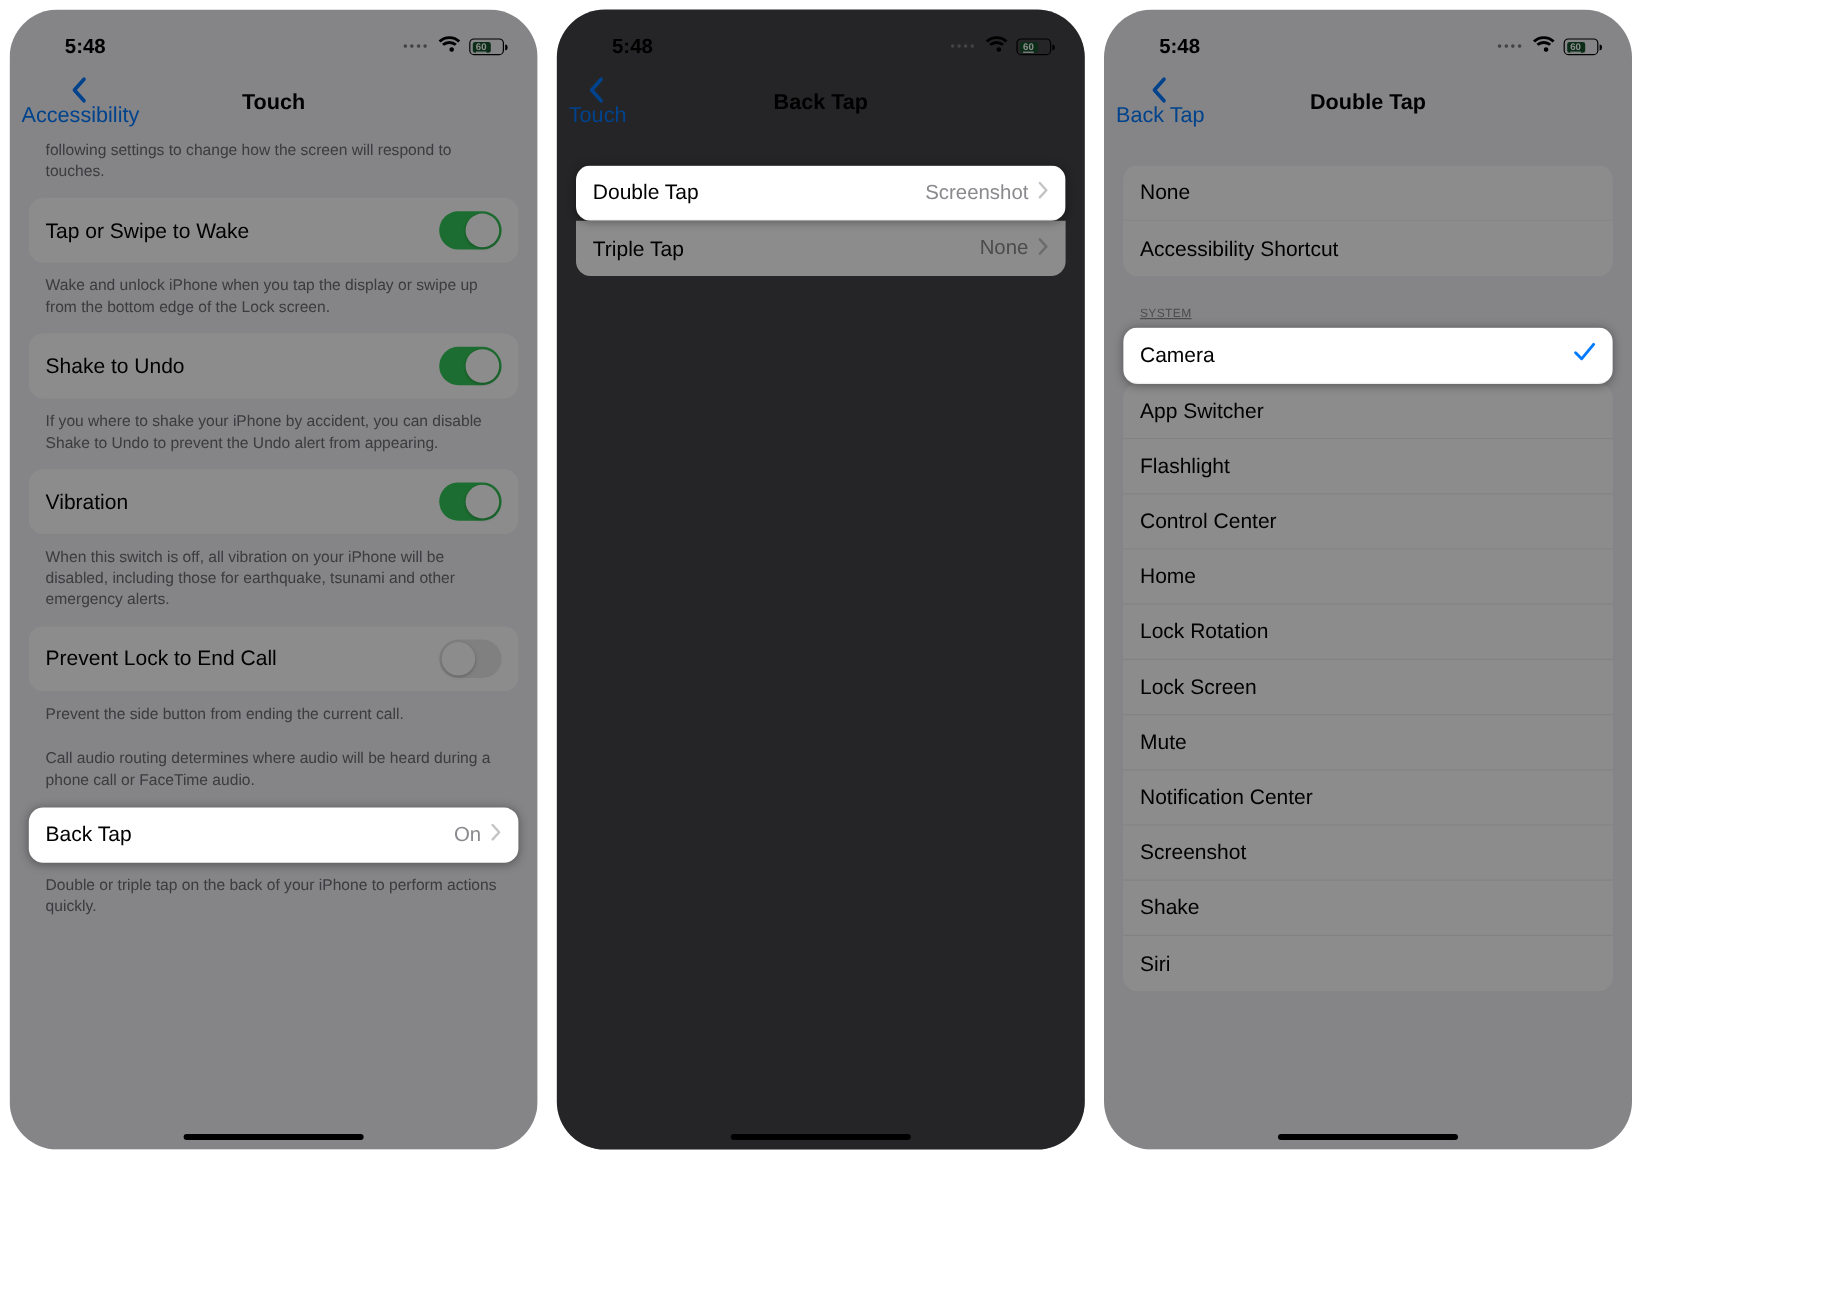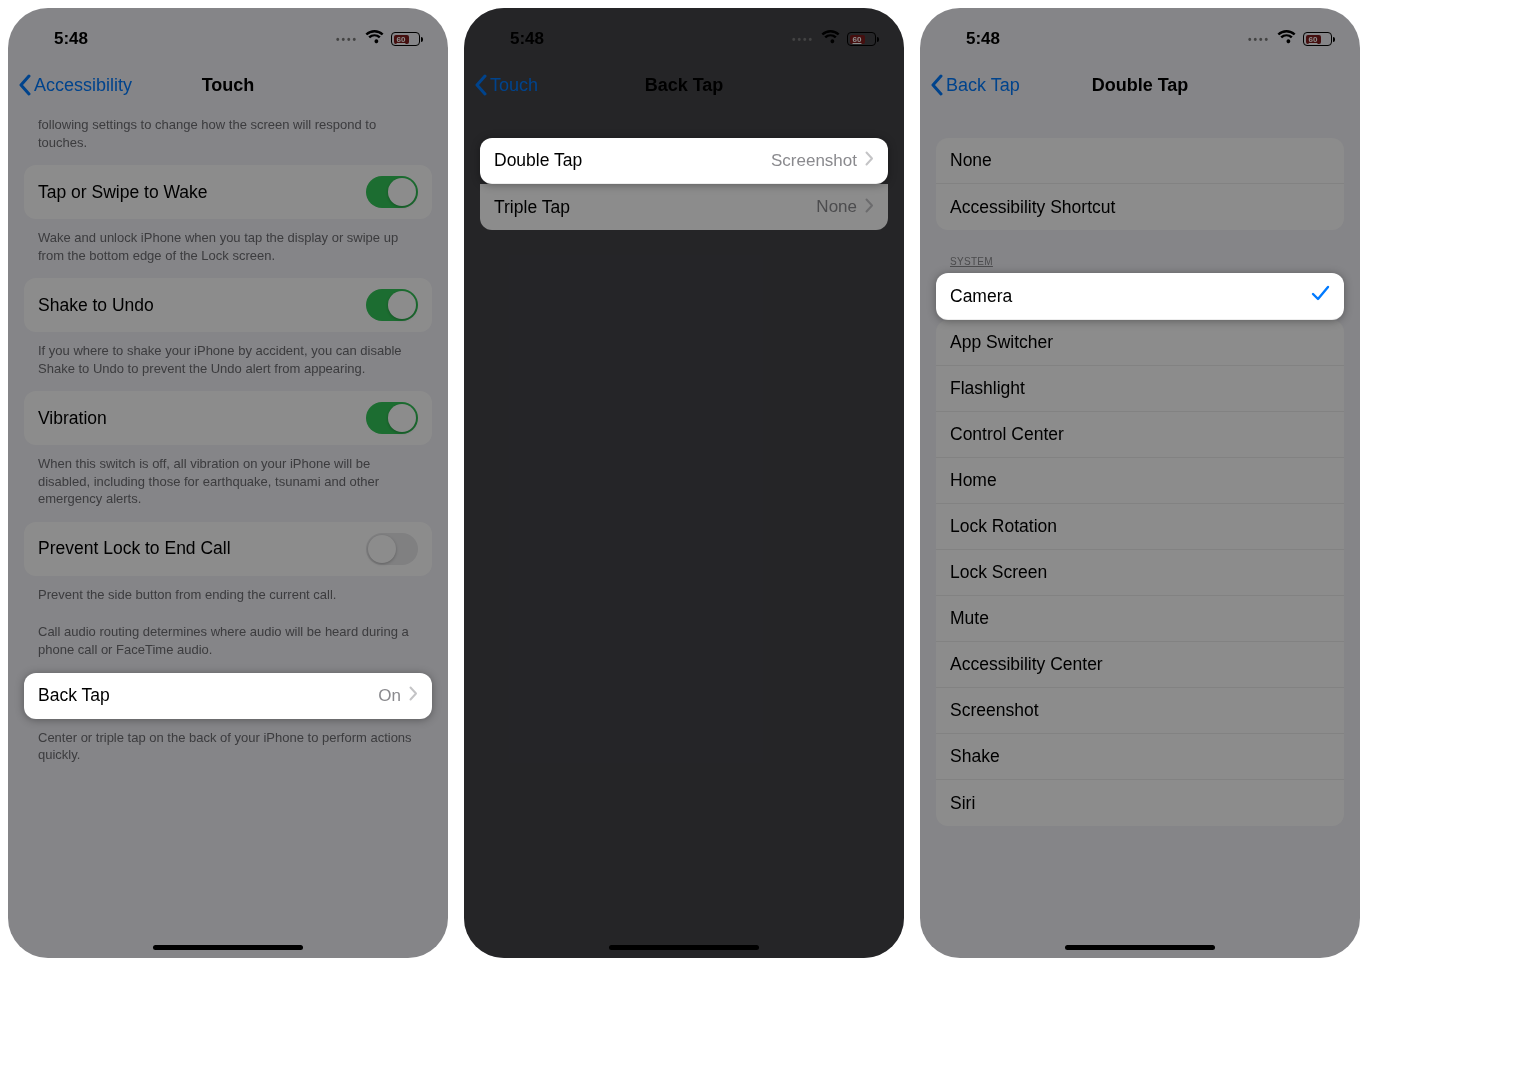--- a/index.html
+++ b/index.html
@@ -43,31 +43,31 @@
   .wifi-icon svg { width: 19px; height: 15px; }
   .battery-icon {
     width: 29px; height: 14px; border: 1.5px solid #000; border-radius: 4px;
     position: relative; display: flex; align-items: center; justify-content: flex-start;
     padding-left: 1.5px;
   }
   .battery-icon::after {
     content: ""; position: absolute; right: -4px; top: 4px; width: 2.5px; height: 5px;
     background: #000; border-radius: 0 2px 2px 0;
   }
-  .battery-fill { background:#7f1d1d; height: 9px; width: 15px; border-radius: 2px; font-size: 8px; color:#fff; text-align:center; line-height:9px; font-weight:700;text-decoration:underline;}
+  .battery-fill { background:#14532d; height: 9px; width: 15px; border-radius: 2px; font-size: 8px; color:#fff; text-align:center; line-height:9px; font-weight:700;text-decoration:underline;}
   
   .nav-bar {
     height: 50px;
     display: flex;
     align-items: center;
     padding: 0 10px;
     position: relative;
   }
   .nav-back {
-    display: flex; align-items: center; color: #007aff; font-size: 18px;
+    display: flex; align-items: center; color: #007aff; font-size: 18px; flex-direction: column;
   }
   .nav-back svg { width: 14px; height: 22px; margin-right: 2px; }
   .nav-title {
     position: absolute;
     left: 50%; transform: translateX(-50%);
     font-weight: 600; font-size: 18px;
   }
   
   .content { padding: 0 16px; }
   .footer-text {
@@ -196,21 +196,21 @@
 
     <div class="group">
         <div class="cell highlighted">
       <span>Back Tap</span>
       <span class="value">On</span>
       <span class="chevron"><svg viewBox="0 0 9 15">
               <path fill="none" stroke="#c4c4c6" stroke-width="2" stroke-linecap="round" stroke-linejoin="round" d="M1.5 1.5 7 7.5l-5.5 6"></path>
             </svg></span>
     </div>
       </div>
-    <div class="footer-text">Center or triple tap on the back of your iPhone to perform actions quickly.</div>
+    <div class="footer-text">Double or triple tap on the back of your iPhone to perform actions quickly.</div>
   </div>
 
   <div class="home-indicator"></div>
 </div>
 
 <div class="phone bg-dark">
   <div class="dim-overlay"></div>
 
   <div class="status-bar">
     <span>5:48</span>
@@ -315,21 +315,21 @@
         <div class="cell flat">
           <span>Lock Rotation</span>
         </div>
         <div class="cell flat">
           <span>Lock Screen</span>
         </div>
         <div class="cell flat">
           <span>Mute</span>
         </div>
         <div class="cell flat">
-          <span>Accessibility Center</span>
+          <span>Notification Center</span>
         </div>
         <div class="cell flat">
           <span>Screenshot</span>
         </div>
         <div class="cell flat">
           <span>Shake</span>
         </div>
         <div class="cell flat last">
           <span>Siri</span>
         </div>

